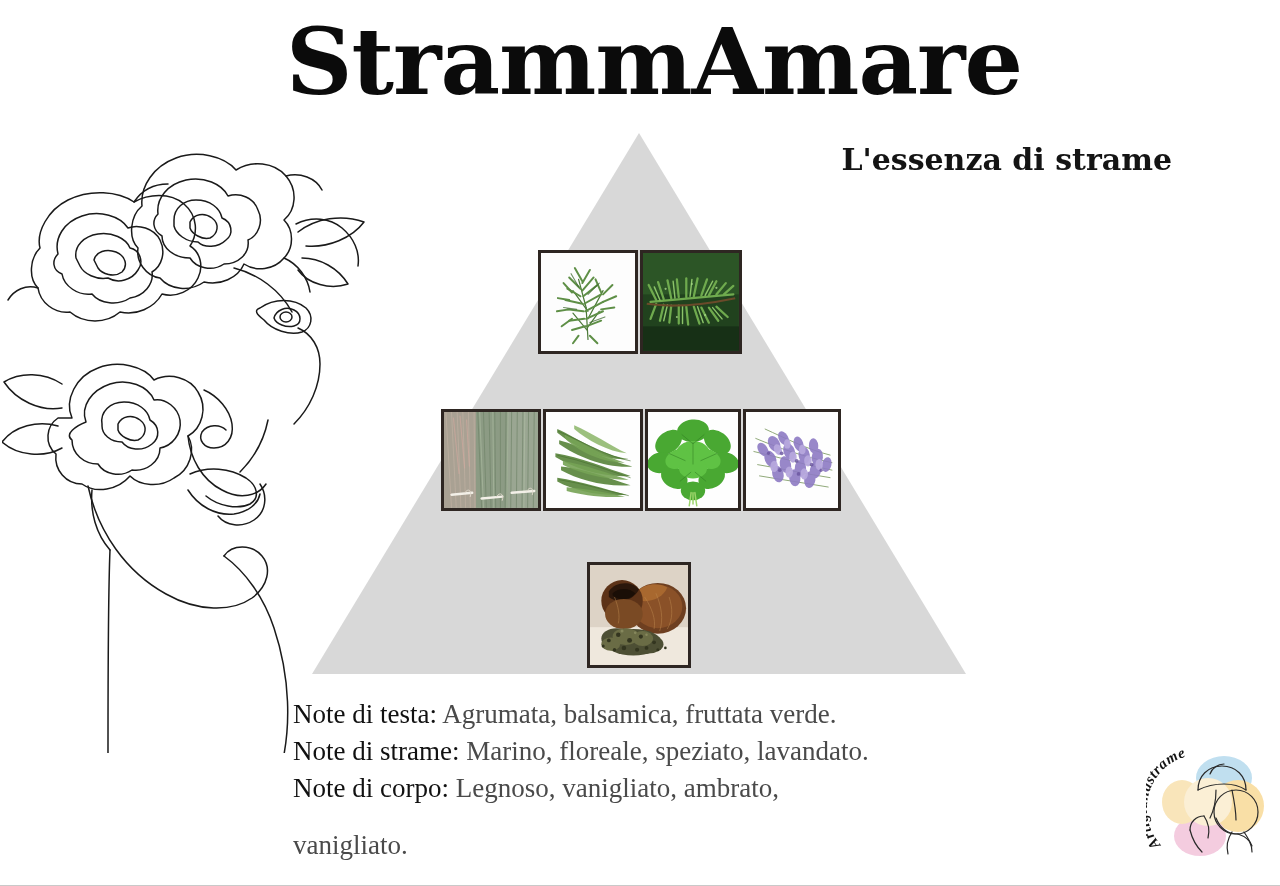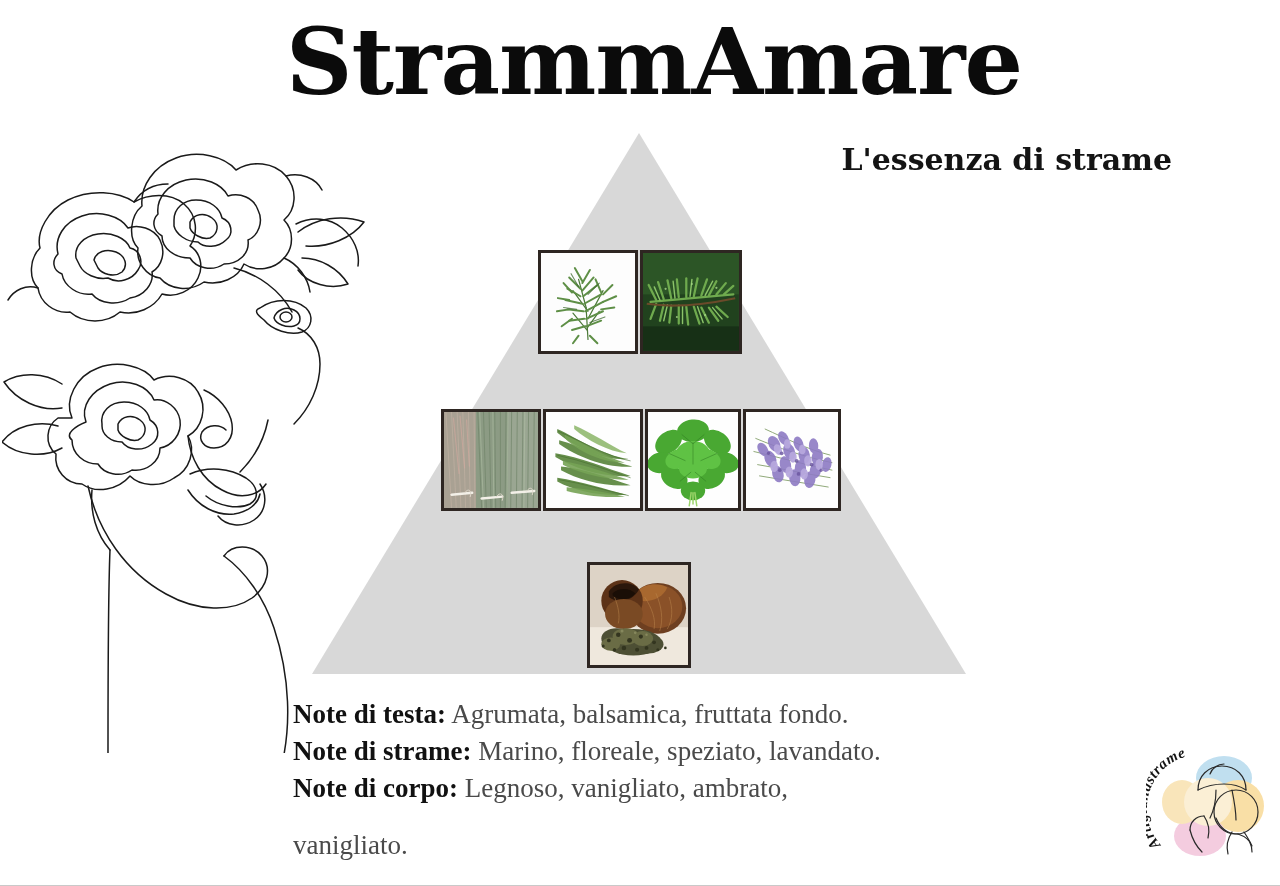--- a/index.html
+++ b/index.html
@@ -95,21 +95,21 @@
     top: 696px;
     width: 760px;
     font-family: "Liberation Serif", "DejaVu Serif", serif;
     font-size: 27px;
     line-height: 37px;
     color: #4a4a4a;
   }
   .notes .line { white-space: normal; }
   .notes b {
     color: #111111;
-    font-weight: 700;
+    font-weight: 400;
   }
   .notes .tailline { margin-top: 20px; }
 
   
   .logo {
     position: absolute;
     left: 1146px;
     top: 744px;
     width: 124px;
     height: 124px;
@@ -503,21 +503,21 @@
           <circle cx="48" cy="72" r="1.4"></circle>
         <circle cx="60" cy="74" r="1.3"></circle>
       </g>
     </svg>
   </div>
 
   <div class="title">StrammAmare</div>
   <div class="subtitle">L'essenza di strame</div>
 
   <div class="notes">
-    <div class="line"><b>Note di testa:</b><span> Agrumata, balsamica, fruttata fondo.</span></div>
+    <div class="line"><b>Note di testa:</b><span> Agrumata, balsamica, fruttata verde.</span></div>
     <div class="line"><b>Note di strame:</b><span> Marino, floreale, speziato, lavandato.</span></div>
     <div class="line"><b>Note di corpo:</b><span> Legnoso, vanigliato, ambrato,</span></div>
     <div class="line tailline">vanigliato.</div>
   </div>
 
   <div class="logo">
     <svg viewBox="0 0 124 124" aria-hidden="true">
       <g opacity="0.72">
         <ellipse cx="78" cy="34" rx="28" ry="22" fill="#a8d3ea"></ellipse>
         <ellipse cx="92" cy="62" rx="26" ry="26" fill="#f8d384"></ellipse>

